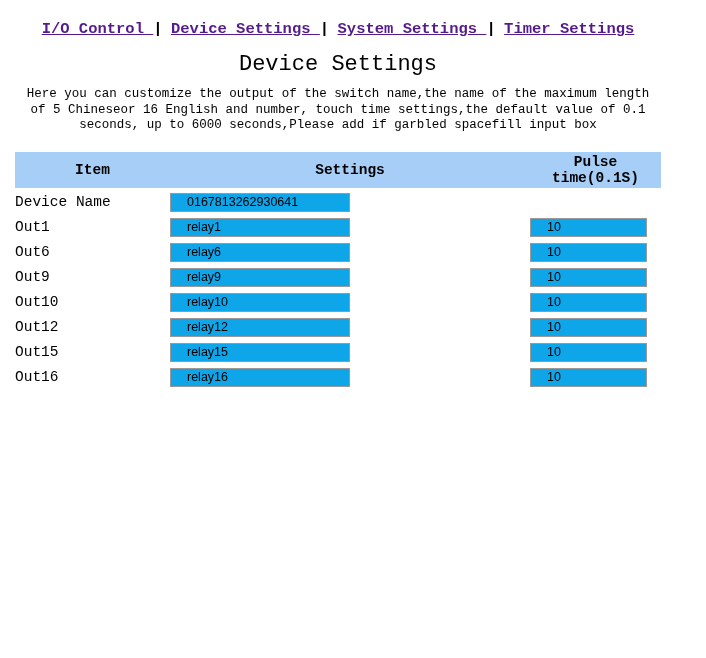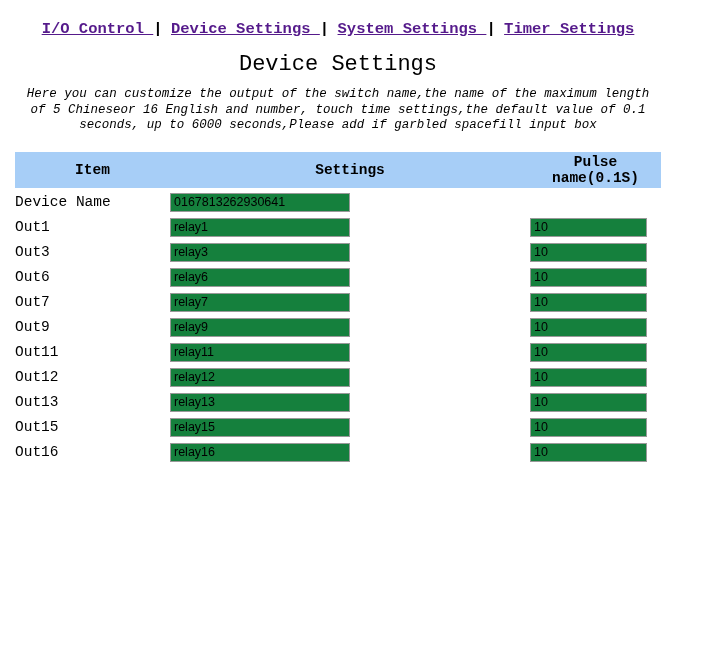--- a/index.html
+++ b/index.html
@@ -38,21 +38,20 @@
     font-weight: normal;
     font-size: 22px;
     margin: 14px 0 10px 0;
   }
   .desc {
     font-family: "Courier New", Courier, monospace;
     font-size: 12.5px;
     text-align: center;
     line-height: 1.25;
     margin: 0 4px 18px 4px;
-    font-style: italic;
   }
   table.settings {
     width: 100%;
     border-collapse: collapse;
     table-layout: fixed;
   }
   table.settings th {
     background: #a7cef7;
     font-family: "Courier New", Courier, monospace;
     font-weight: bold;
@@ -71,23 +70,23 @@
     vertical-align: middle;
   }
   td.item-label {
     padding-left: 0;
   }
   input[type="text"] {
     font-family: Arial, sans-serif;
     font-size: 12.5px;
     height: 19px;
     box-sizing: border-box;
-    padding: 1px 3px;
+    padding: 1px 16px;
     border: 1px solid #999;
-    background: #15803d;
+    background: #0ea5e9;
   }
   .input-setting { width: 180px; }
   .input-pulse   { width: 117px; }
 </style>
 </head>
 <body>
 
 <div class="page">
 
   <div class="nav">
@@ -107,67 +106,52 @@
   <table class="settings">
     <colgroup>
       <col style="width:155px">
       <col>
       <col style="width:131px">
     </colgroup>
     <thead>
       <tr>
         <th class="col-item">Item</th>
         <th class="col-settings">Settings</th>
-        <th class="col-pulse">Pulse name(0.1S)</th>
+        <th class="col-pulse">Pulse time(0.1S)</th>
       </tr>
     </thead>
     <tbody id="settings-body">
         <tr>
           <td class="item-label">Device Name</td>
           <td><input type="text" class="input-setting" value="0167813262930641" style=""></td>
           <td></td>
         </tr>
         <tr>
           <td class="item-label">Out1</td>
           <td><input type="text" class="input-setting" value="relay1" style=""></td>
           <td><input type="text" class="input-pulse" value="10" style=""></td>
         </tr>
         <tr>
-          <td class="item-label">Out3</td>
-          <td><input type="text" class="input-setting" value="relay3" style=""></td>
-          <td><input type="text" class="input-pulse" value="10" style=""></td>
-        </tr>
-        <tr>
           <td class="item-label">Out6</td>
           <td><input type="text" class="input-setting" value="relay6" style=""></td>
-          <td><input type="text" class="input-pulse" value="10" style=""></td>
-        </tr>
-        <tr>
-          <td class="item-label">Out7</td>
-          <td><input type="text" class="input-setting" value="relay7" style=""></td>
           <td><input type="text" class="input-pulse" value="10" style=""></td>
         </tr>
         <tr>
           <td class="item-label">Out9</td>
           <td><input type="text" class="input-setting" value="relay9" style=""></td>
           <td><input type="text" class="input-pulse" value="10" style=""></td>
         </tr>
         <tr>
-          <td class="item-label">Out11</td>
-          <td><input type="text" class="input-setting" value="relay11" style=""></td>
+          <td class="item-label">Out10</td>
+          <td><input type="text" class="input-setting" value="relay10" style=""></td>
           <td><input type="text" class="input-pulse" value="10" style=""></td>
         </tr>
         <tr>
           <td class="item-label">Out12</td>
           <td><input type="text" class="input-setting" value="relay12" style=""></td>
-          <td><input type="text" class="input-pulse" value="10" style=""></td>
-        </tr>
-        <tr>
-          <td class="item-label">Out13</td>
-          <td><input type="text" class="input-setting" value="relay13" style=""></td>
           <td><input type="text" class="input-pulse" value="10" style=""></td>
         </tr>
         <tr>
           <td class="item-label">Out15</td>
           <td><input type="text" class="input-setting" value="relay15" style=""></td>
           <td><input type="text" class="input-pulse" value="10" style=""></td>
         </tr>
         <tr>
           <td class="item-label">Out16</td>
           <td><input type="text" class="input-setting" value="relay16" style=""></td>

